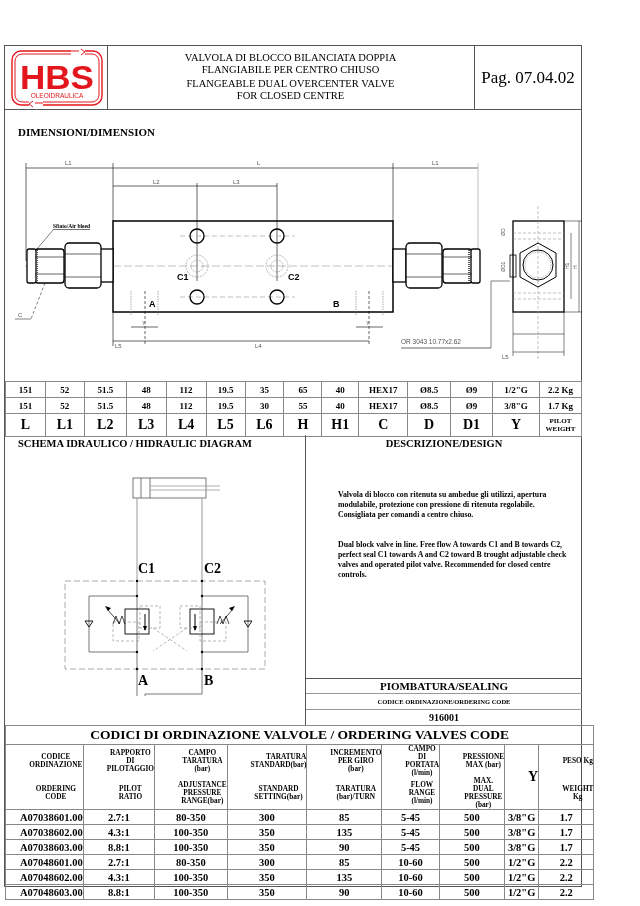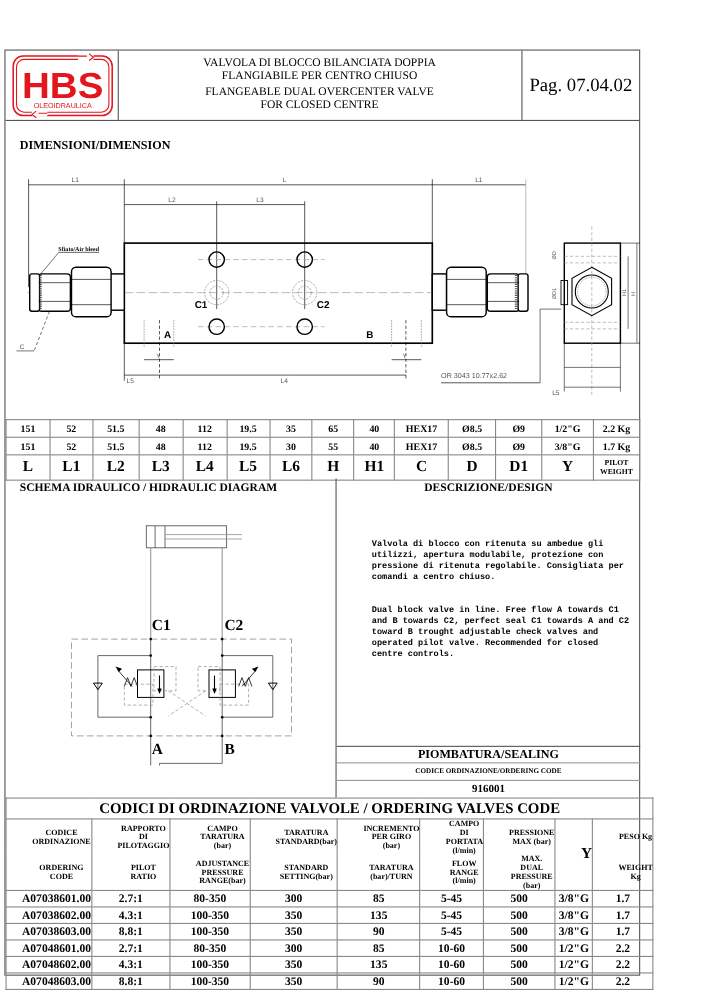--- a/index.html
+++ b/index.html
@@ -324,21 +324,21 @@
       </g>
     <text x="93" y="219" font-size="14" font-weight="bold">A</text>
     <text x="159" y="219" font-size="14" font-weight="bold">B</text>
 
     <rect x="70" y="245" width="54" height="18" fill="none" stroke="#555" stroke-width="0.8"></rect>
     <line x1="88" y1="245" x2="88" y2="263" stroke="#555" stroke-width="0.8"></line>
     <line x1="106" y1="245" x2="106" y2="263" stroke="#555" stroke-width="0.8"></line>
   </svg>
 
   <div class="abs sec-title" style="left:301px;top:392px;width:276px;text-align:center;font-size:10.5px;">DESCRIZIONE/DESIGN</div>
-  <div class="abs desc" style="left:333px;top:444px;width:236px;font-family:Liberation Mono, monospace;">
+  <div class="abs desc" style="left:333px;top:444px;width:236px;">
     <p>Valvola di blocco con ritenuta su ambedue gli utilizzi, apertura modulabile, protezione con pressione di ritenuta regolabile. Consigliata per comandi a centro chiuso.</p>
     <p style="margin-top:20px;">Dual block valve in line. Free flow A towards C1 and B towards C2, perfect seal C1 towards A and C2 toward B trought adjustable check valves and operated pilot valve. Recommended for closed centre controls.</p>
   </div>
 
   <div class="abs" style="left:301px;top:632px;width:276px;border-top:1px solid #555;">
     <div class="sec-title" style="text-align:center;height:14px;line-height:14px;border-bottom:1px solid #999;">PIOMBATURA/SEALING</div>
     <div style="text-align:center;font-size:6.5px;font-weight:bold;height:15px;line-height:15px;border-bottom:1px solid #999;">CODICE ORDINAZIONE/ORDERING CODE</div>
     <div style="text-align:center;font-size:10px;font-weight:bold;height:16px;line-height:16px;">916001</div>
   </div>
 
@@ -355,21 +355,21 @@
         <col style="width:34px">
     </colgroup>
     <tbody>
         <tr>
           <td colspan="9" class="big">CODICI DI ORDINAZIONE VALVOLE / ORDERING VALVES CODE</td>
         </tr>
     <tr class="h">
       <td style="height:22px;border-bottom:none;">CODICE ORDINAZIONE</td>
       <td style="border-bottom:none;">RAPPORTO DI PILOTAGGIO</td>
       <td style="border-bottom:none;">CAMPO TARATURA (bar)</td>
-      <td style="border-bottom:none;">TARATURA STANDARD(bar)</td>
+      <td style="border-bottom:none;text-align:right;">TARATURA STANDARD(bar)</td>
       <td style="border-bottom:none;">INCREMENTO PER GIRO (bar)</td>
       <td style="border-bottom:none;">CAMPO DI PORTATA (l/min)</td>
       <td style="border-bottom:none;">PRESSIONE MAX (bar)</td>
       <td rowspan="2" style="font-size:14px;">Y</td>
       <td style="border-bottom:none;">PESO Kg</td>
     </tr>
     <tr class="h">
       <td style="height:22px;border-top:none;">ORDERING CODE</td>
       <td style="border-top:none;">PILOT RATIO</td>
       <td style="border-top:none;">ADJUSTANCE PRESSURE RANGE(bar)</td>

